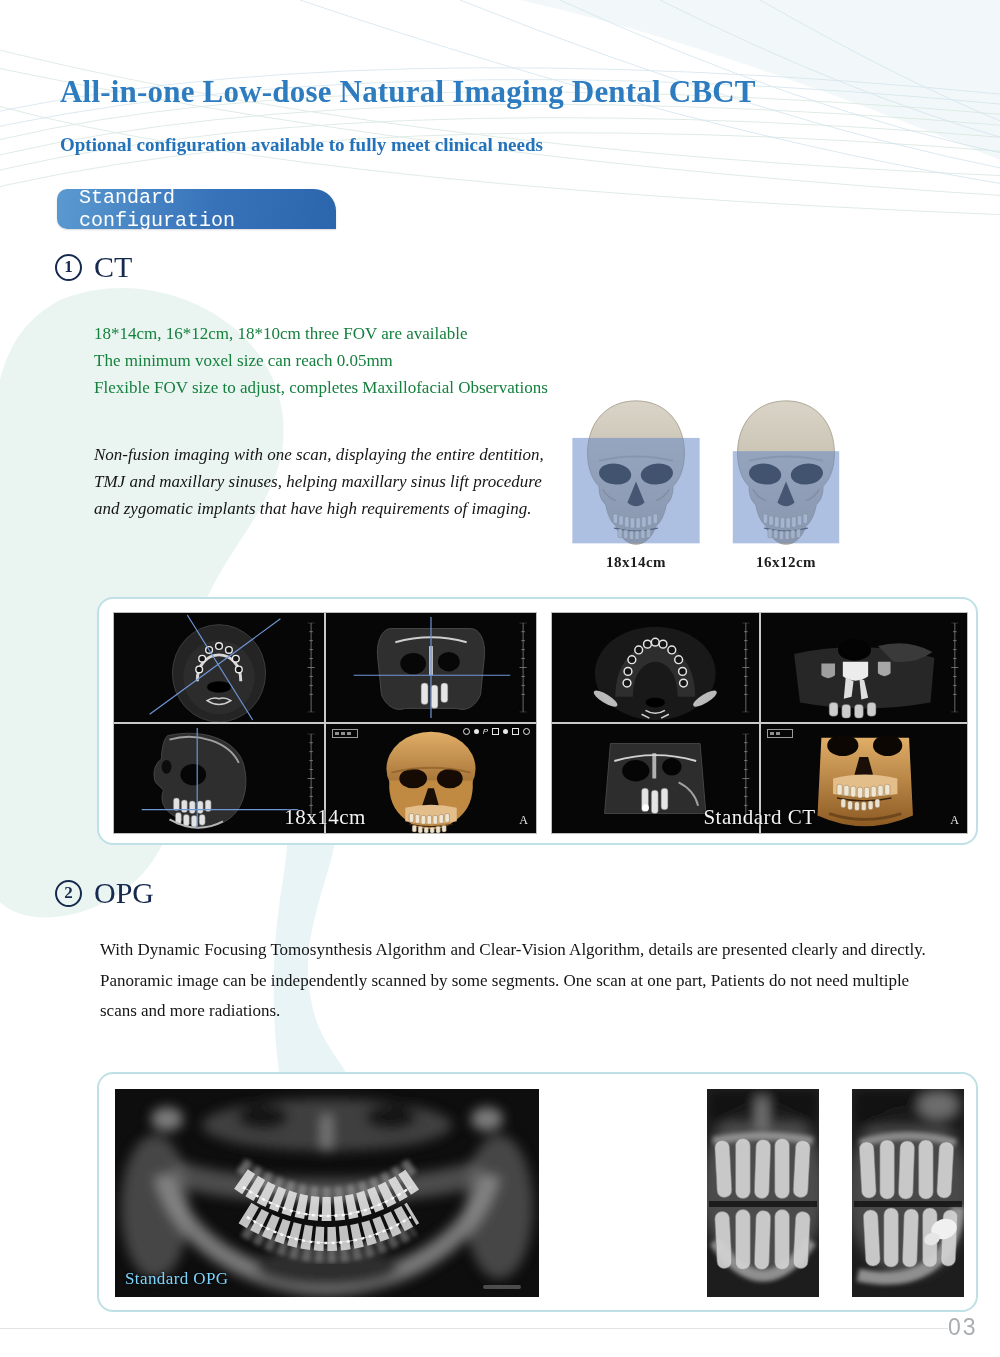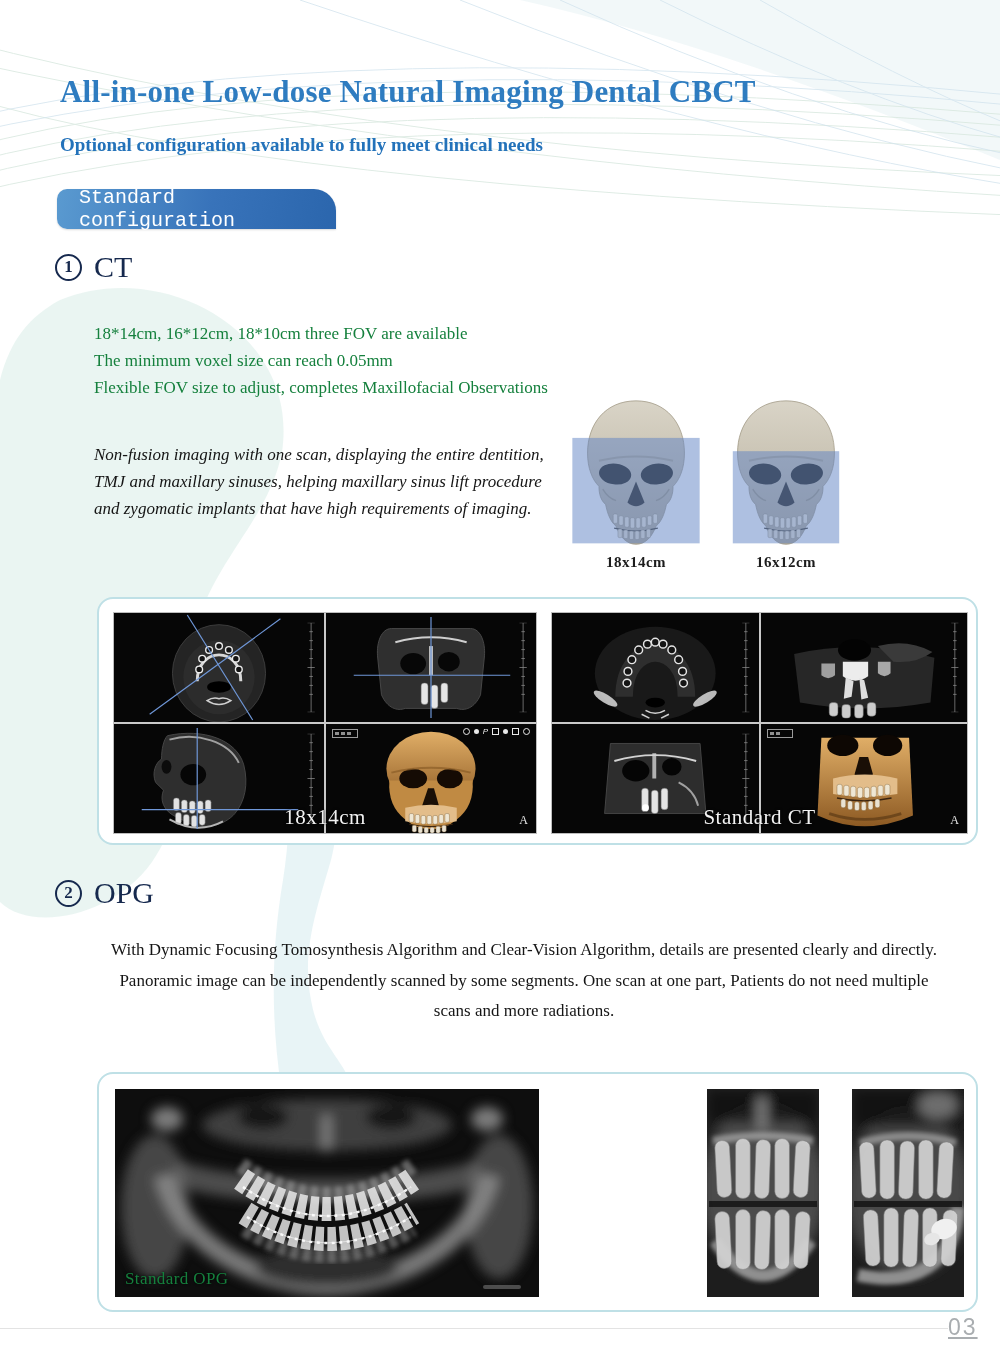--- a/index.html
+++ b/index.html
@@ -20,21 +20,21 @@
   
   .sec-head{display:flex;align-items:center;gap:12px;color:#16294e;}
   .num-circle{width:27px;height:27px;border:2px solid #16294e;border-radius:50%;
               display:flex;align-items:center;justify-content:center;
               font-size:17px;font-weight:bold;box-sizing:border-box;}
   .sec-title{font-size:30px;}
 
   .feat{left:94px;top:320px;font-size:17px;line-height:27px;color:#15803d;}
   .desc{left:94px;top:441px;width:472px;font-size:17px;line-height:27px;color:#151515;}
   .opg-par{left:100px;top:935px;width:848px;font-size:17px;line-height:30.5px;color:#151515;}
-  .opg-par p{margin:0;text-align:center;}
+  .opg-par p{margin:0;}
 
   
   .skull-fig{top:398px;width:132px;text-align:center;}
   .skull-fig .lbl{margin-top:4px;font-size:15px;font-weight:bold;color:#1c1c1c;letter-spacing:.5px;}
 
   
   .panel{background:#ffffff;border:2px solid #bfe0e6;border-radius:16px;box-sizing:border-box;}
   .ct-panel{left:97px;top:597px;width:881px;height:248px;}
   .opg-panel{left:97px;top:1072px;width:881px;height:240px;}
 
@@ -50,21 +50,21 @@
   .modebox i{display:block;width:4px;height:3px;background:#8f8f8f;}
   .toolbar{position:absolute;right:6px;top:4px;display:flex;gap:4px;align-items:center;z-index:3;}
   .toolbar i{display:block;width:5px;height:5px;}
   .toolbar .c{border:1px solid #e8e8e8;border-radius:50%;}
   .toolbar .s{border:1px solid #e8e8e8;}
   .toolbar .d{background:#e8e8e8;border-radius:50%;}
   .toolbar .p{width:auto;height:auto;color:#efefef;font-size:8px;line-height:6px;font-family:"Liberation Sans",sans-serif;}
 
   .xray-box{position:absolute;background:#0d0d0d;overflow:hidden;}
   .xray-box svg{position:absolute;inset:0;width:100%;height:100%;}
-  .xray-label{position:absolute;left:10px;bottom:8px;color:#15803d;font-size:17px;
+  .xray-label{position:absolute;left:10px;bottom:8px;color:#7dd3fc;font-size:17px;
               letter-spacing:.4px;text-shadow:0 0 3px #000;z-index:3;}
   .xray-label.small{font-size:13px;bottom:6px;left:7px;}
 
   
   .foot-line{left:0;top:1328px;width:948px;height:1px;background:#e3e3e3;}
   .page-num{left:948px;top:1314px;font-family:"Liberation Sans","DejaVu Sans",sans-serif;
             font-size:23px;color:#a9adb0;letter-spacing:2px;}
 </style>
 </head>
 <body>
@@ -489,15 +489,15 @@
         <use href="#teeth5" x="6" y="50" width="98" height="62"></use>
         <use href="#teeth5" x="10" y="118" width="98" height="62"></use>
         <rect x="2" y="112" width="108" height="6" fill="#0c0c0c" opacity=".75"></rect>
         <ellipse cx="92" cy="140" rx="13" ry="10" fill="#f0f0f0" transform="rotate(-18 92 140)"></ellipse>
         <ellipse cx="80" cy="150" rx="8" ry="6" fill="#e6e6e6" transform="rotate(-18 80 150)"></ellipse>
       </svg>
     </div>
   </div>
 
   <div class="abs foot-line" style="z-index:1;"></div>
-  <div class="abs page-num" style="z-index:1;text-decoration:underline;">03</div>
+  <div class="abs page-num" style="z-index:1;">03</div>
 
 </div>
 
 </body></html>

